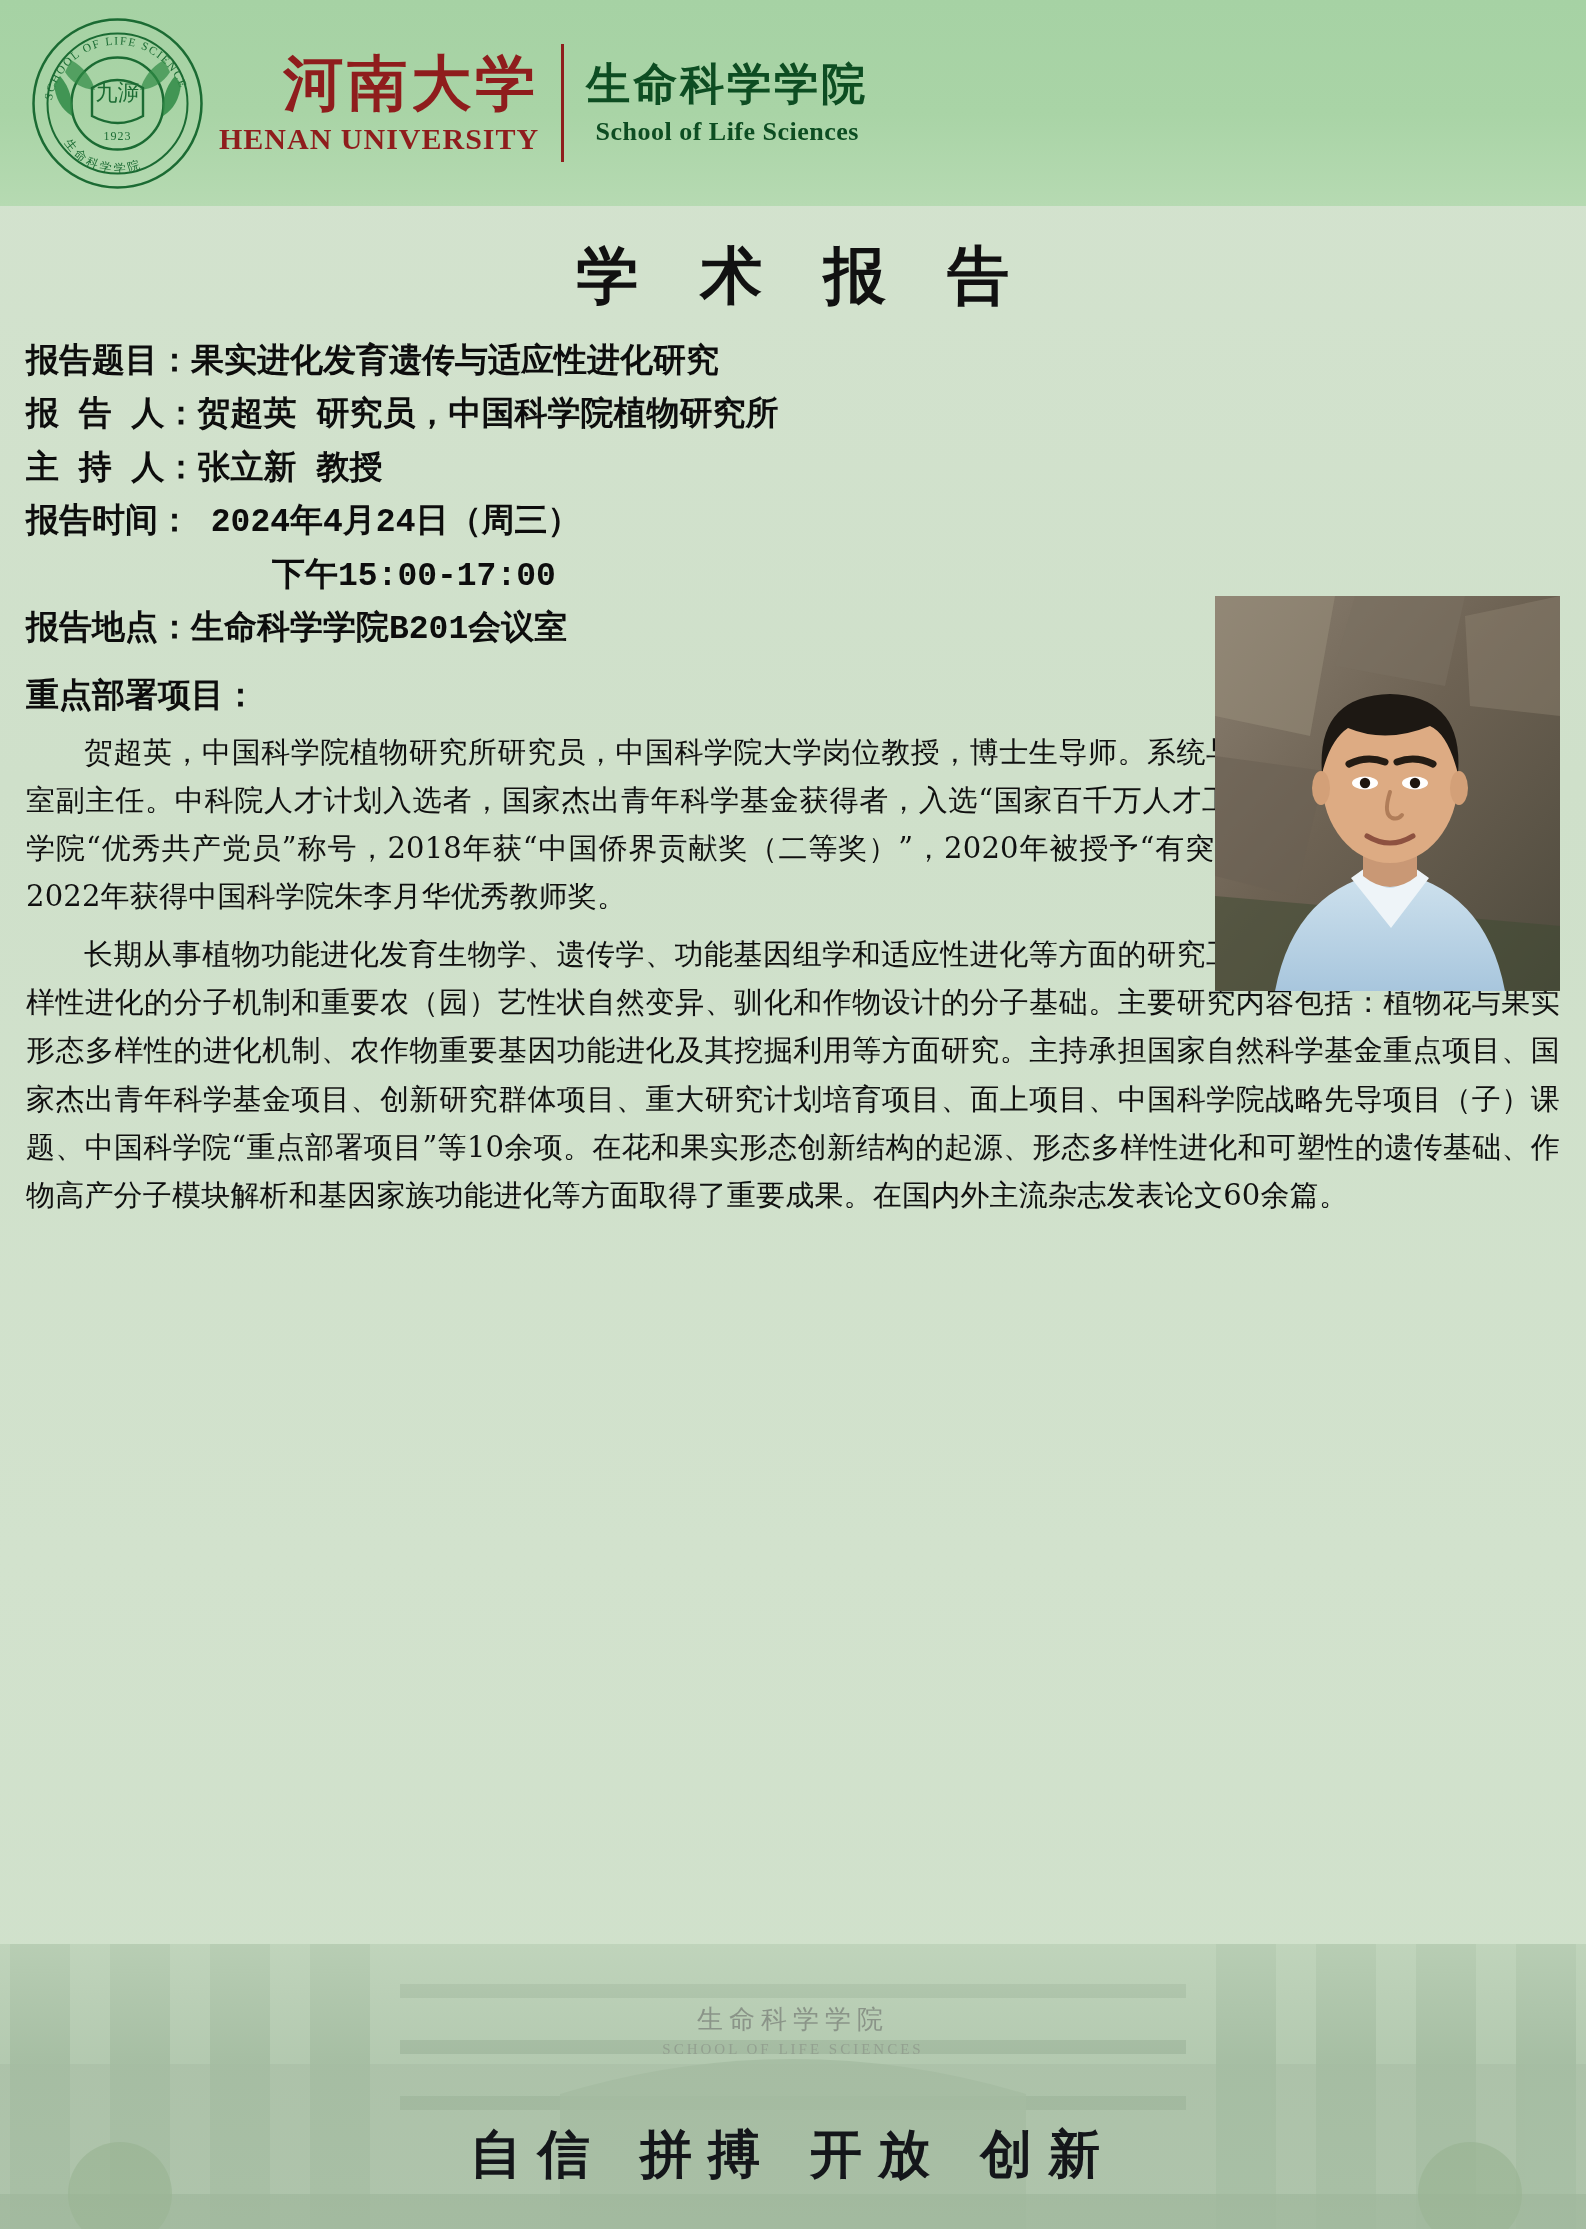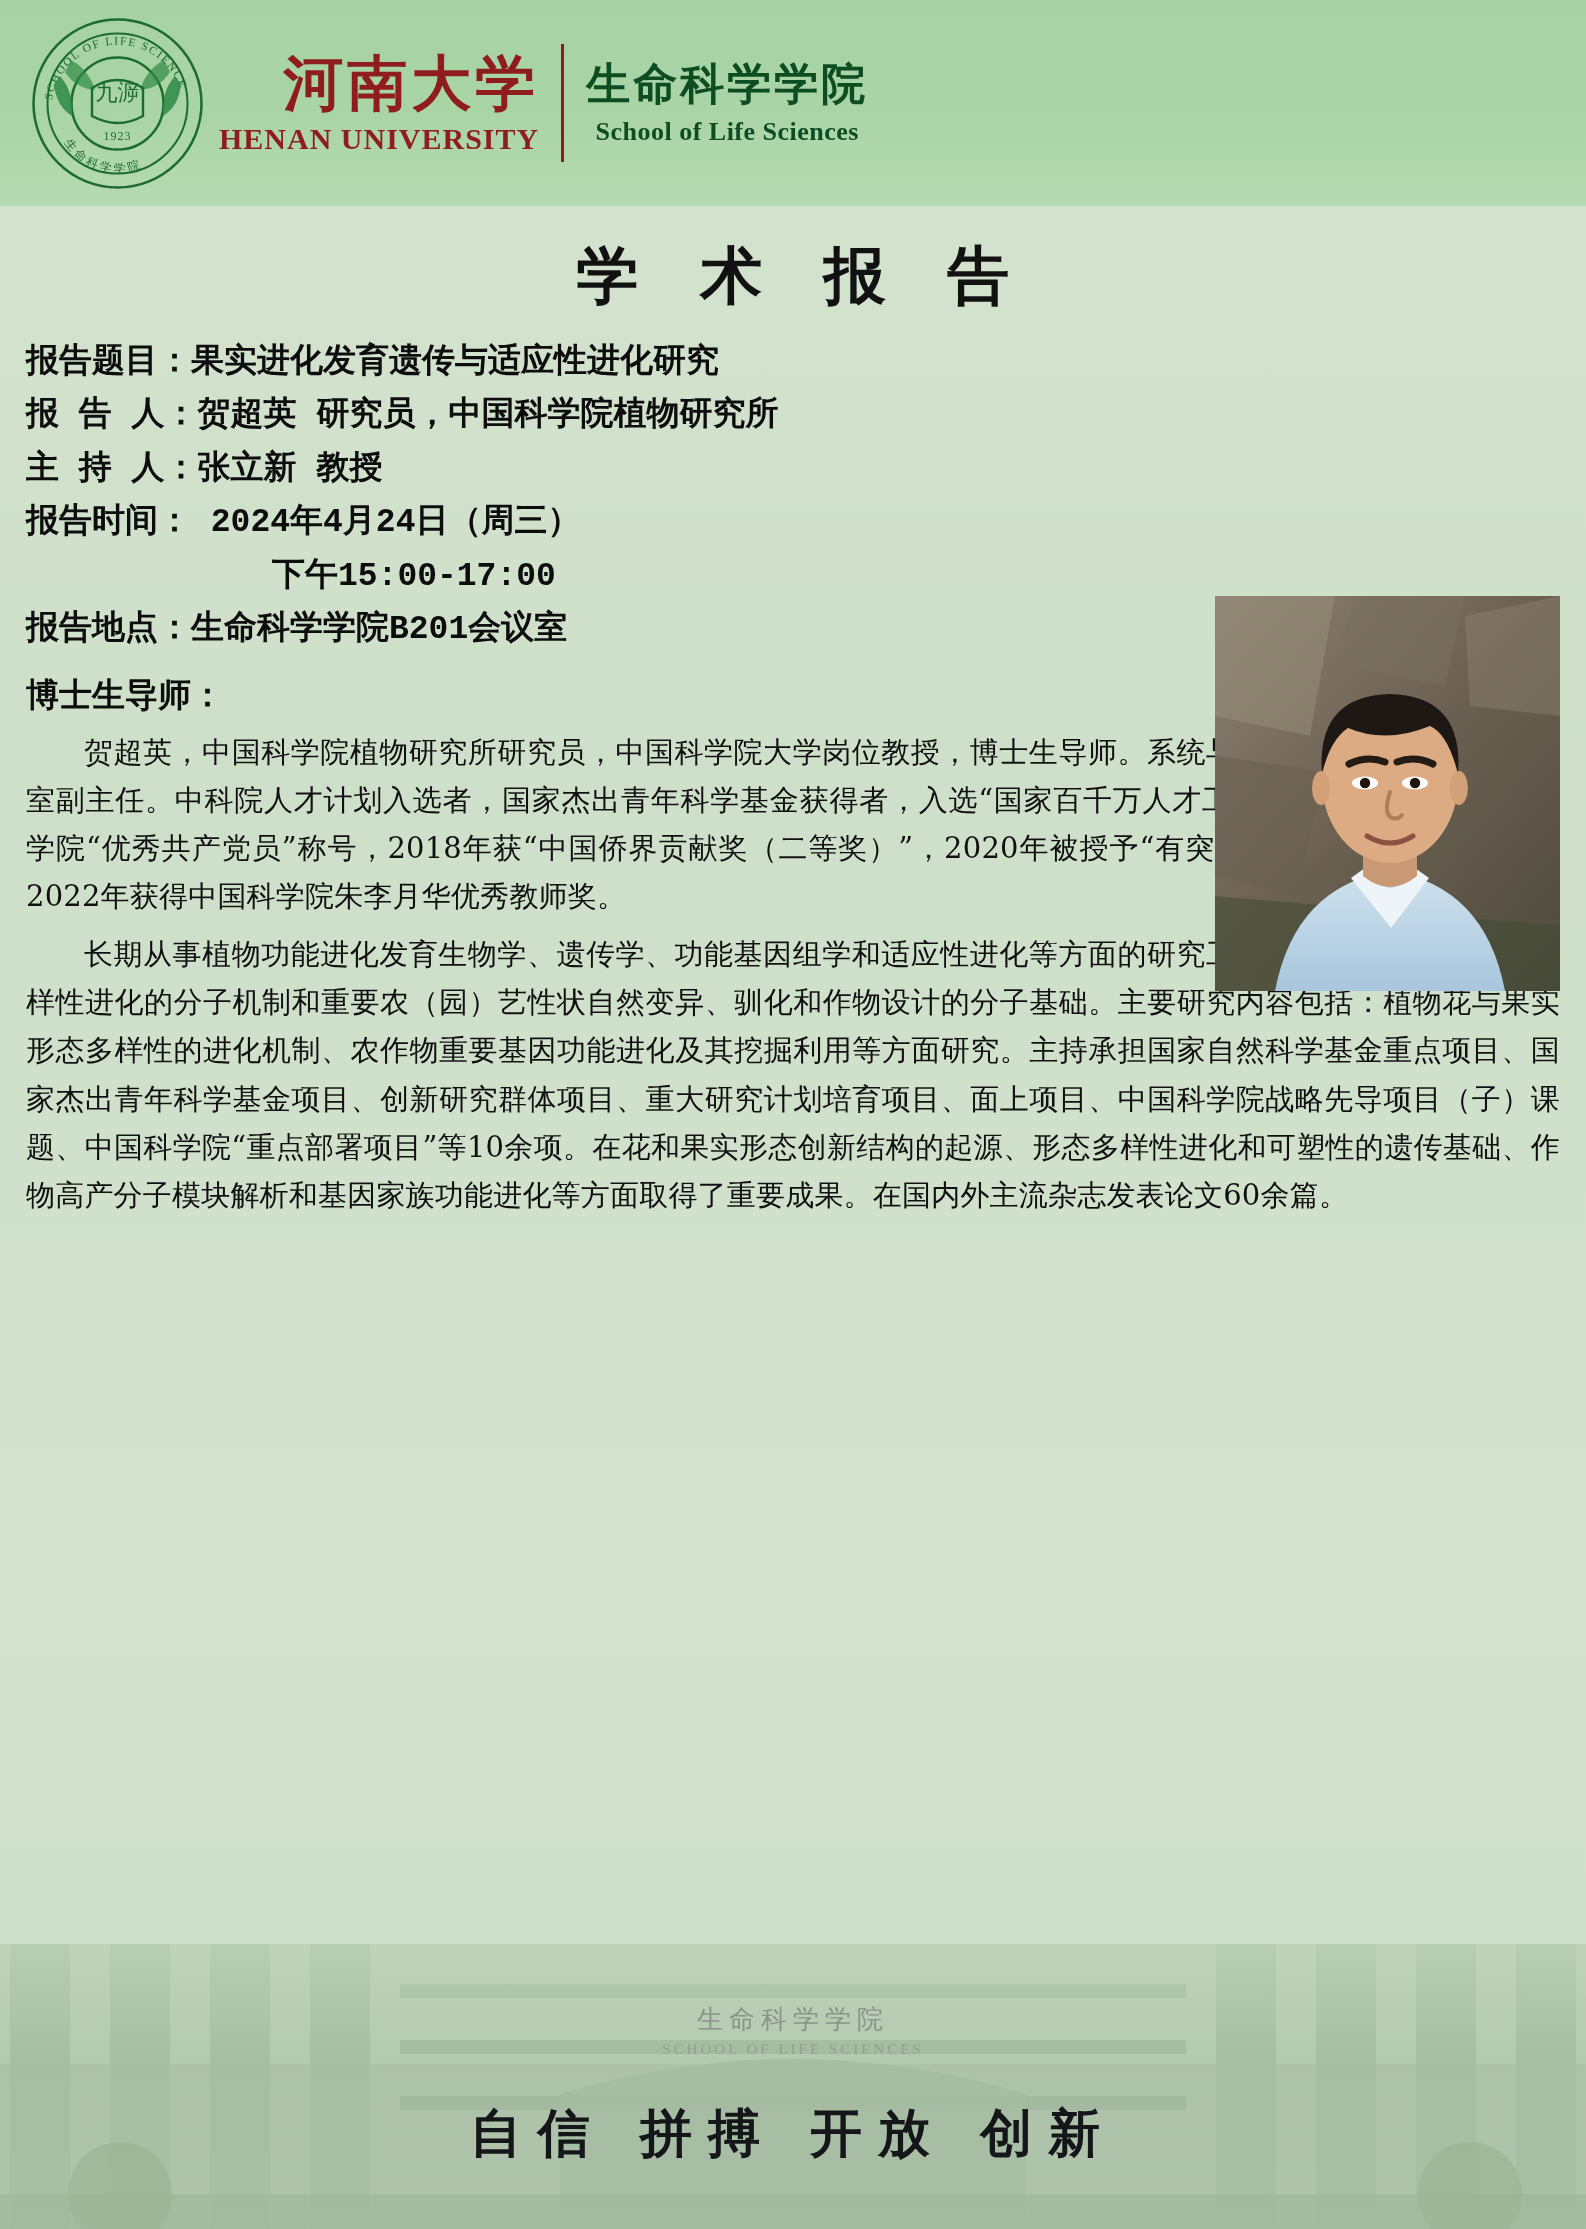--- a/index.html
+++ b/index.html
@@ -184,21 +184,21 @@
   .footer-bldg-text .en {
     display: block;
     font-family: "Liberation Serif", serif;
     font-size: 15px;
     letter-spacing: 3px;
     color: #93a090;
     margin-top: 4px;
   }
   .slogan {
     position: absolute;
-    bottom: 60px;
+    bottom: 39px;
     width: 100%;
     text-align: center;
     font-family: "DejaVu Serif", serif;
     font-weight: bold;
     font-size: 52px;
     letter-spacing: 16px;
     color: #14161a;
   }
 </style>
 </head>
@@ -307,21 +307,21 @@
       </div>
       <div class="info-line">
         <span>报告时间：</span>&nbsp;<span>2024年4月24日（周三）</span>
       </div>
       <div class="info-line indent">下午15:00-17:00</div>
       <div class="info-line">
         <span>报告地点：</span><span>生命科学学院B201会议室</span>
       </div>
     </div>
 
-    <div class="bio-head">博士生导师：</div>
+    <div class="bio-head">重点部署项目：</div>
     <p class="bio-p">贺超英，中国科学院植物研究所研究员，中国科学院大学岗位教授，博士生导师。系统与进化植物学国家重点实验室副主任。中科院人才计划入选者，国家杰出青年科学基金获得者，入选“国家百千万人才工程”。2016年获得中国科学院“优秀共产党员”称号，2018年获“中国侨界贡献奖（二等奖）”，2020年被授予“有突出贡献中青年专家”称号，2022年获得中国科学院朱李月华优秀教师奖。</p>
     <p class="bio-p">长期从事植物功能进化发育生物学、遗传学、功能基因组学和适应性进化等方面的研究工作，研究兴趣涉及生物多样性进化的分子机制和重要农（园）艺性状自然变异、驯化和作物设计的分子基础。主要研究内容包括：植物花与果实形态多样性的进化机制、农作物重要基因功能进化及其挖掘利用等方面研究。主持承担国家自然科学基金重点项目、国家杰出青年科学基金项目、创新研究群体项目、重大研究计划培育项目、面上项目、中国科学院战略先导项目（子）课题、中国科学院“重点部署项目”等10余项。在花和果实形态创新结构的起源、形态多样性进化和可塑性的遗传基础、作物高产分子模块解析和基因家族功能进化等方面取得了重要成果。在国内外主流杂志发表论文60余篇。</p>
   </div>
 
   <div class="footer">
     <div class="footer-img">
       <svg width="1586" height="285" viewBox="0 0 1586 285" preserveAspectRatio="none">
         <rect width="1586" height="285" fill="#8fa68c"></rect>
         <rect x="0" y="0" width="1586" height="120" fill="#9db59a"></rect>
 

